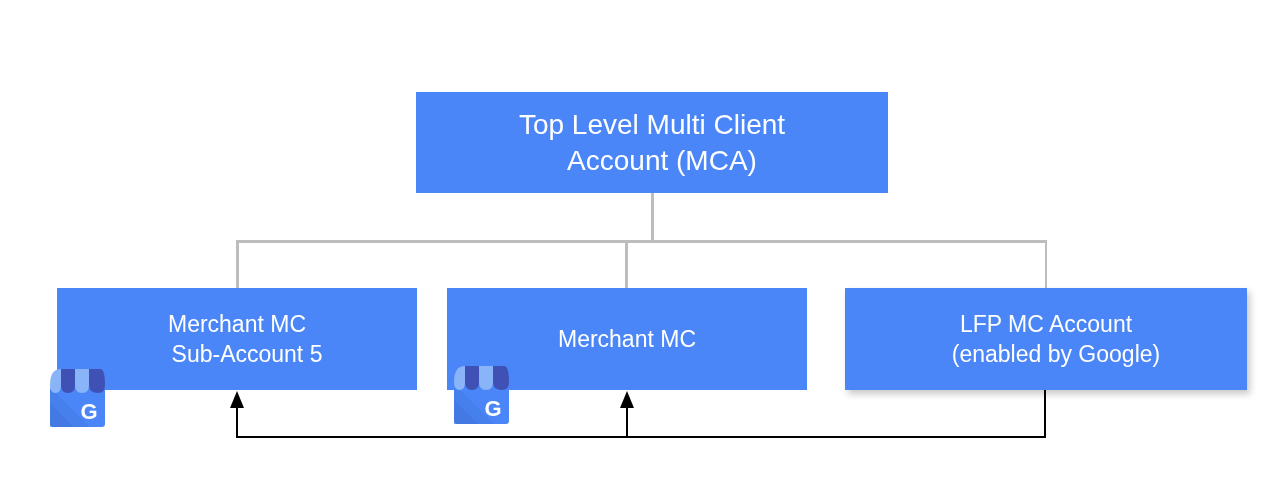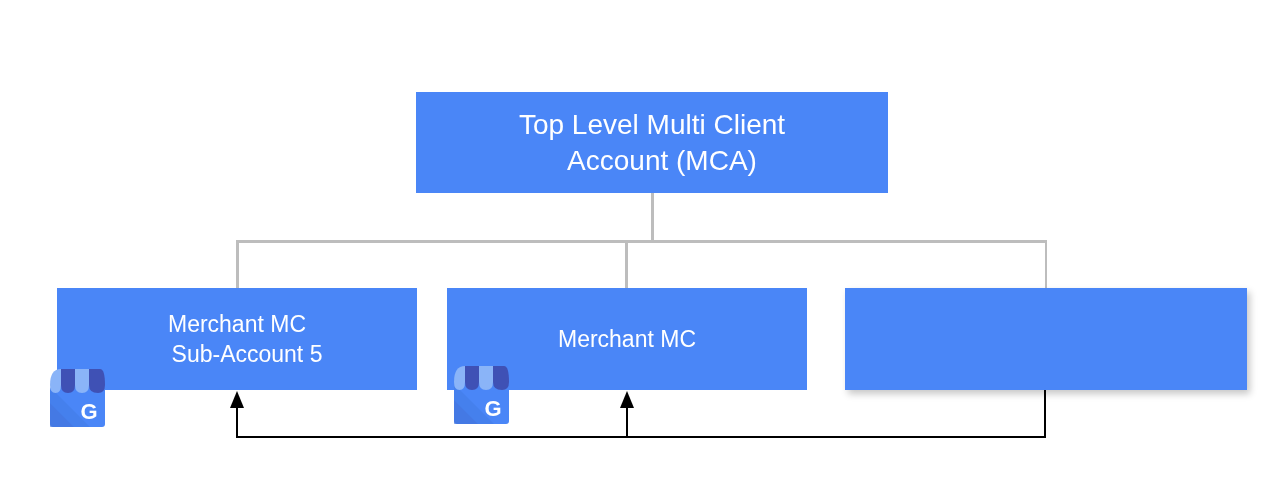--- a/index.html
+++ b/index.html
@@ -182,21 +182,21 @@
 
   <div class="node" id="node-sub1">
     <span class="node-text"><span>Merchant MC</span><span class="line2">Sub-Account 5</span></span>
   </div>
 
   <div class="node" id="node-sub2">
     <span class="node-text"><span>Merchant MC</span></span>
   </div>
 
   <div class="node" id="node-lfp">
-    <span class="node-text"></span>
+    <span class="node-text"><span>LFP MC Account</span><span class="line2">(enabled by Google)</span></span>
   </div>
 
   <svg class="gbp-icon" id="gbp-icon-1" viewBox="0 0 67 63">
     <defs>
       <linearGradient id="gbpShade1" x1="0" y1="0" x2="1" y2="1">
         <stop offset="0%" stop-color="#3f6fd6"></stop>
         <stop offset="55%" stop-color="#4a86f7"></stop>
         <stop offset="100%" stop-color="#4a86f7"></stop>
       </linearGradient>
     </defs>

